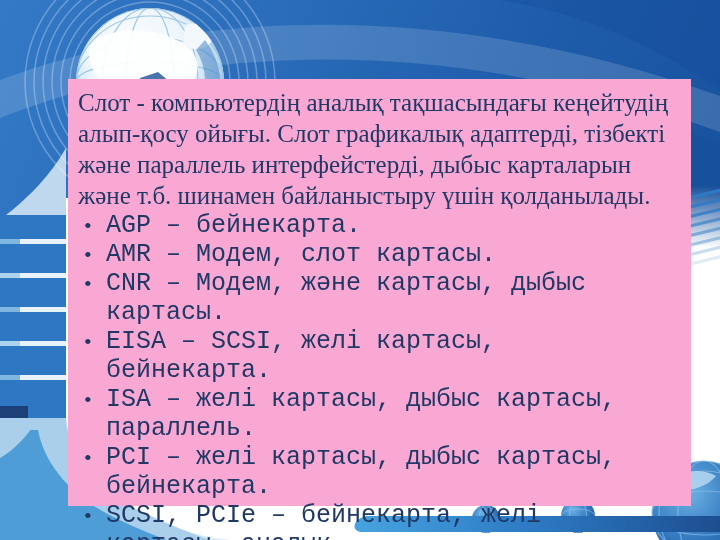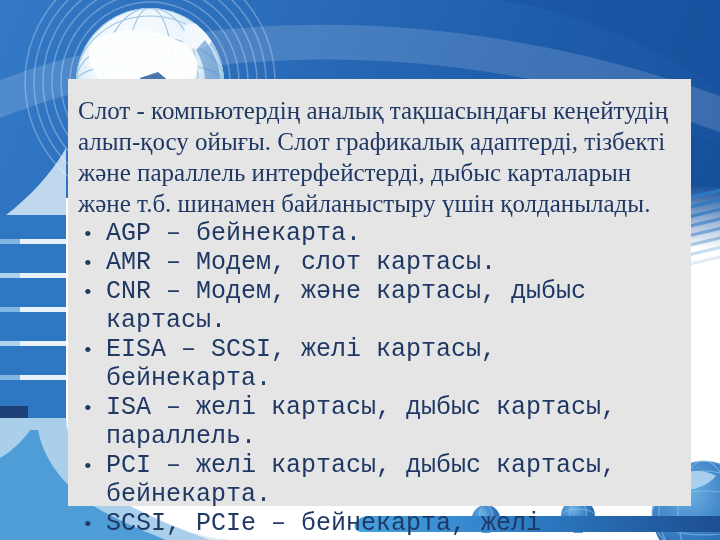--- a/index.html
+++ b/index.html
@@ -3,21 +3,21 @@
 <meta charset="utf-8">
 <style>
   html,body{margin:0;padding:0;background:#888;}
   .slide{
     position:relative;width:720px;height:540px;overflow:hidden;
     background:#ffffff;font-family:"Liberation Serif", serif;
   }
   .bg-art{position:absolute;left:0;top:0;width:720px;height:540px;display:block;}
   .text-panel{
     position:absolute;left:68px;top:79px;width:623px;height:427px;
-    background:#e5e5e5;box-sizing:border-box;padding:16px 16px 0 10px;
+    background:#f9a8d4;box-sizing:border-box;padding:8px 16px 0 10px;
     color:#1f3864;
   }
   .para,.subtitle{margin:0;font-size:25px;line-height:31px;color:#1f3864;}
   .slot-list{margin:0;padding:0;list-style:none;}
   .slot-row{display:flex;font-size:25px;line-height:29px;color:#1f3864;}
   .bullet{flex:0 0 16px;margin-left:6px;margin-right:6px;text-align:left;font-size:22px;}
   .slot-text{flex:1;font-family:Liberation Mono, monospace;}
   .tail{margin:14px 0 0 0;font-size:25px;line-height:29px;color:#1f3864;white-space:nowrap;}
   .end-dot{font-size:30px;line-height:0;vertical-align:-2px;margin-left:3px;color:#1f3864;}
 </style>

